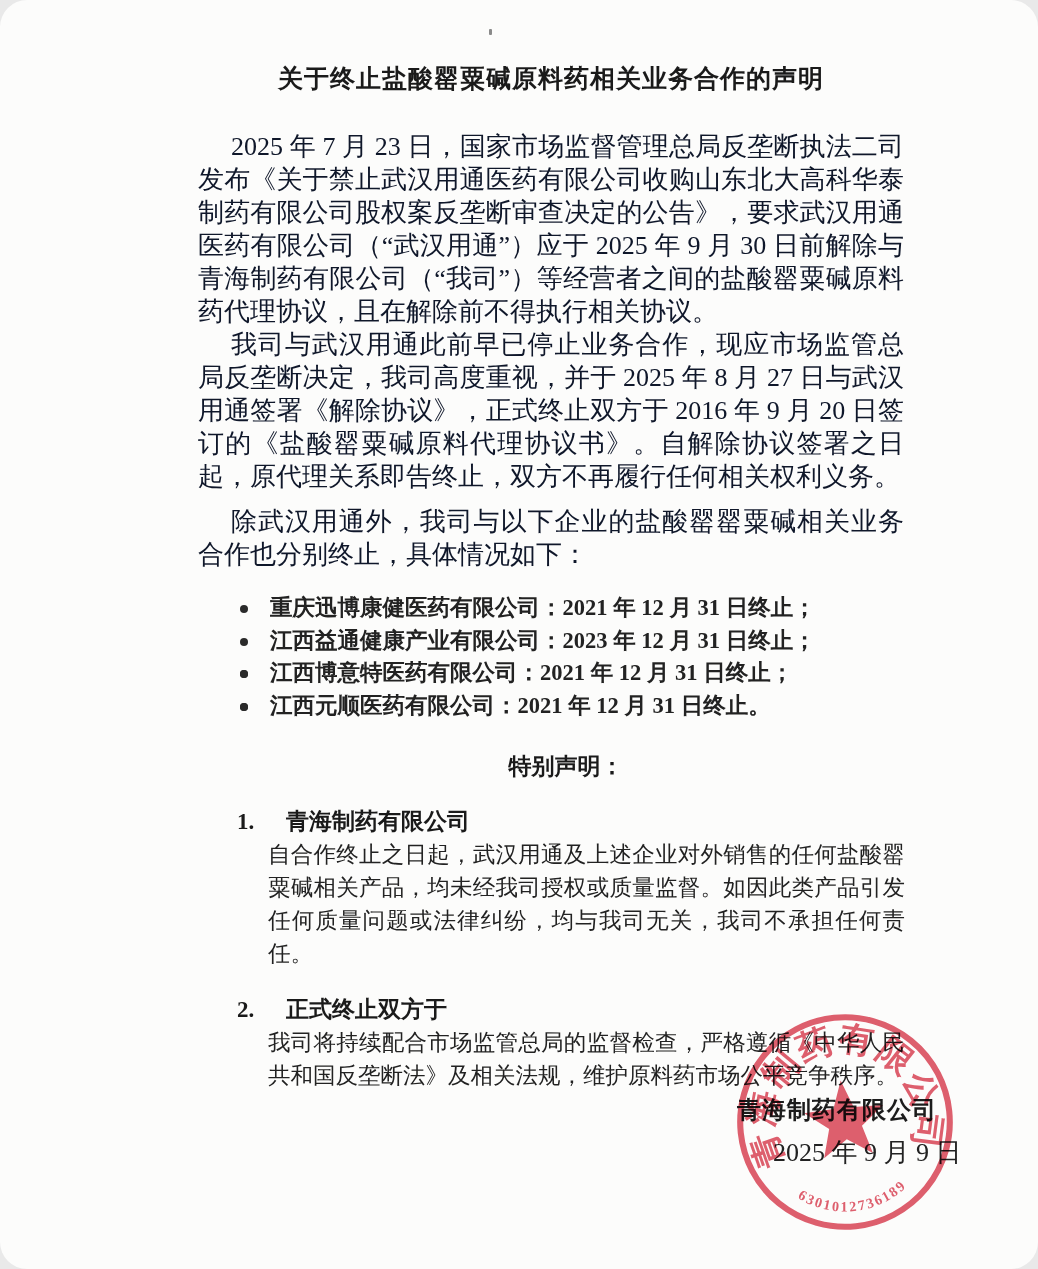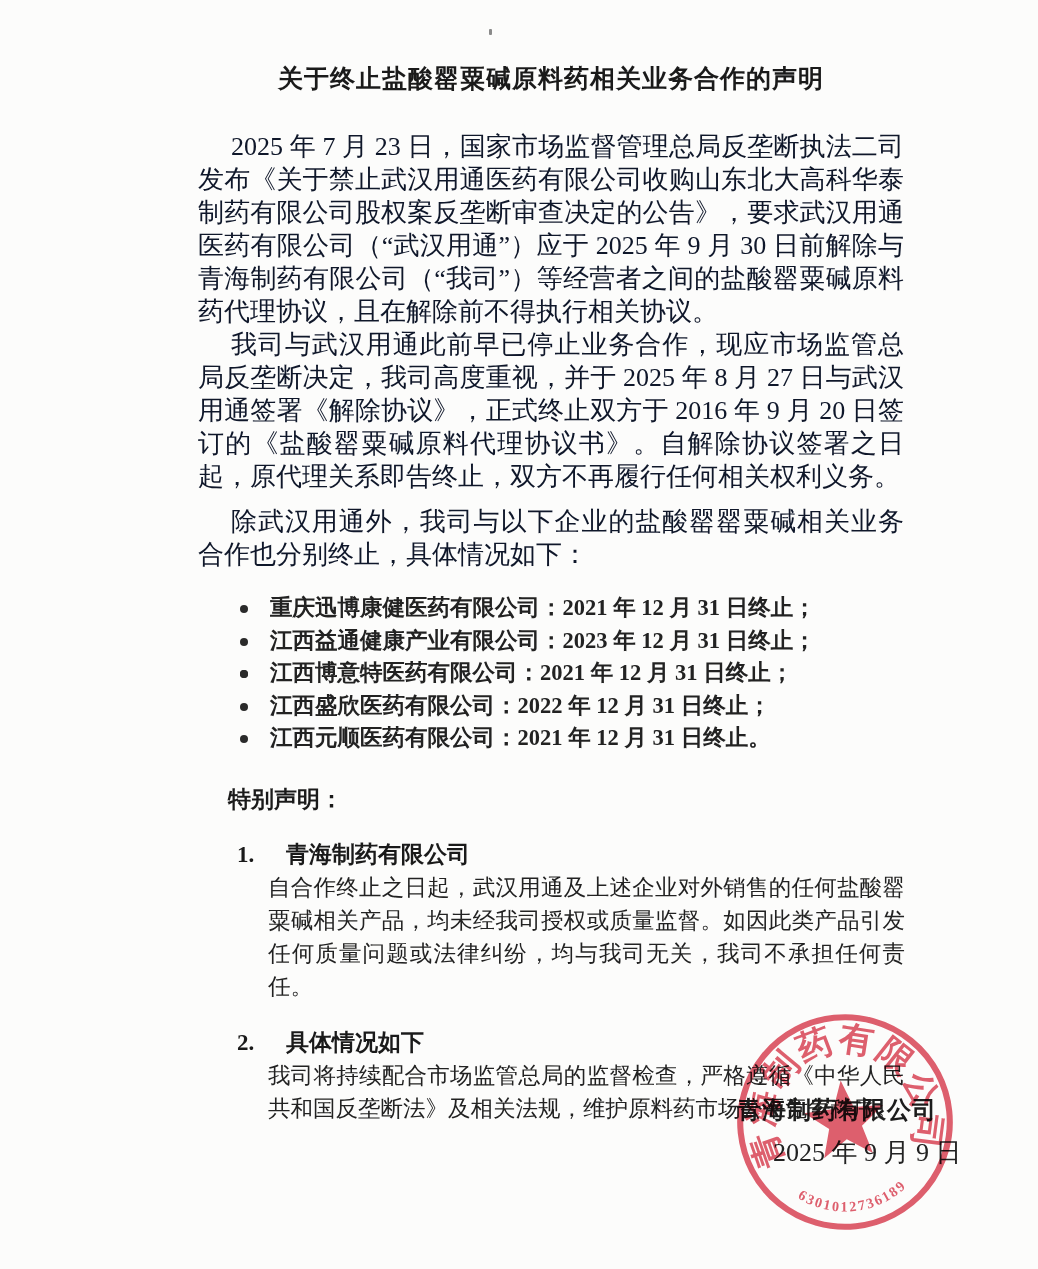--- a/index.html
+++ b/index.html
@@ -4,20 +4,21 @@
 <style>
   html,body { margin:0; padding:0; background:#e9e9e9; }
   .page {
     position:relative;
     width:1038px; height:1269px;
     margin:0 auto;
     background:#fcfcfb;
     overflow:hidden;
     font-family:"Liberation Serif","DejaVu Serif",serif;
     color:#1f1f1f;
+    border-radius:27px;
   }
   .content {
     position:absolute;
     left:198px; top:0;
     width:706px;
   }
   .doc-title {
     margin:62px 0 0 0;
     font-size:25px;
     font-weight:bold;
@@ -55,20 +56,21 @@
     width:8px; height:8px;
     border-radius:50%;
     background:#2a2a2a;
   }
   .special {
     margin-top:29px;
     padding-left:30px;
     font-size:23px;
     font-weight:bold;
     color:#1a1a1a;
+    text-align:center;
   }
   .section-head {
     display:flex;
     margin-top:23px;
     font-size:23px;
     font-weight:bold;
     line-height:33px;
     color:#1a1a1a;
   }
   .sec-num { margin-left:39px; width:49px; }
@@ -137,38 +139,38 @@
 
     <p class="para indent p1">2025 年 7 月 23 日，国家市场监督管理总局反垄断执法二司发布《关于禁止武汉用通医药有限公司收购山东北大高科华泰制药有限公司股权案反垄断审查决定的公告》，要求武汉用通医药有限公司（“武汉用通”）应于 2025 年 9 月 30 日前解除与青海制药有限公司（“我司”）等经营者之间的盐酸罂粟碱原料药代理协议，且在解除前不得执行相关协议。</p>
     <p class="para indent p2">我司与武汉用通此前早已停止业务合作，现应市场监管总局反垄断决定，我司高度重视，并于 2025 年 8 月 27 日与武汉用通签署《解除协议》，正式终止双方于 2016 年 9 月 20 日签订的《盐酸罂粟碱原料代理协议书》。自解除协议签署之日起，原代理关系即告终止，双方不再履行任何相关权利义务。</p>
     <p class="para indent p3">除武汉用通外，我司与以下企业的盐酸罂罂粟碱相关业务合作也分别终止，具体情况如下：</p>
 
     <ul class="terminations">
       <li><span class="dot"></span><span>重庆迅博康健医药有限公司：2021 年 12 月 31 日终止；</span></li>
       <li><span class="dot"></span><span>江西益通健康产业有限公司：2023 年 12 月 31 日终止；</span></li>
       <li><span class="dot"></span></li>
       <li><span class="dot"></span><span>江西博意特医药有限公司：2021 年 12 月 31 日终止；</span></li>
-      <li><span class="dot"></span><span>江西盛欣医药有限公司：2022 年 12 月 31 日终止；</span></li>
+      <li><span class="dot"></span></li>
       <li><span class="dot"></span><span>江西元顺医药有限公司：2021 年 12 月 31 日终止。</span></li>
     </ul>
 
     <div class="special">特别声明：</div>
 
     <div>
       <div class="section-head">
         <span class="sec-num">1.</span>
         <span class="sec-title">青海制药有限公司</span>
       </div>
       <p class="section-body">自合作终止之日起，武汉用通及上述企业对外销售的任何盐酸罂粟碱相关产品，均未经我司授权或质量监督。如因此类产品引发任何质量问题或法律纠纷，均与我司无关，我司不承担任何责任。</p>
     </div>
 
     <div>
       <div class="section-head">
         <span class="sec-num">2.</span>
-        <span class="sec-title">具体情况如下</span>
+        <span class="sec-title">正式终止双方于</span>
       </div>
       <p class="section-body">我司将持续配合市场监管总局的监督检查，严格遵循《中华人民共和国反垄断法》及相关法规，维护原料药市场公平竞争秩序。</p>
     </div>
   </div>
 
   <div class="signature">
     <div class="sig-company">青海制药有限公司</div>
     <div class="sig-date">2025 年 9 月 9 日</div>
   </div>
 

